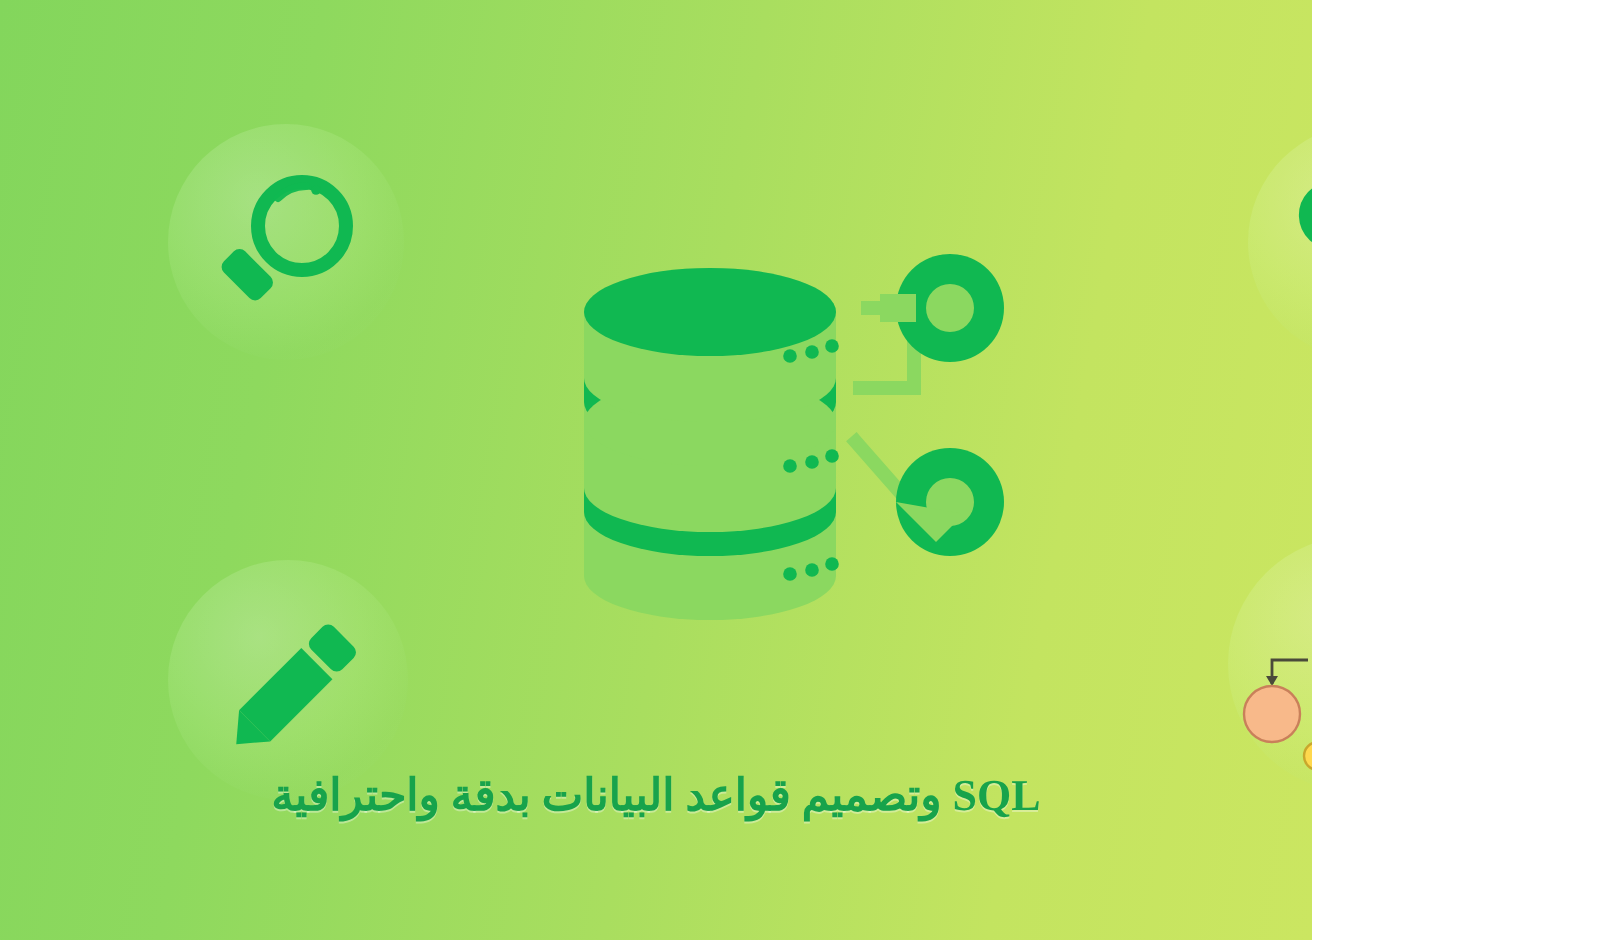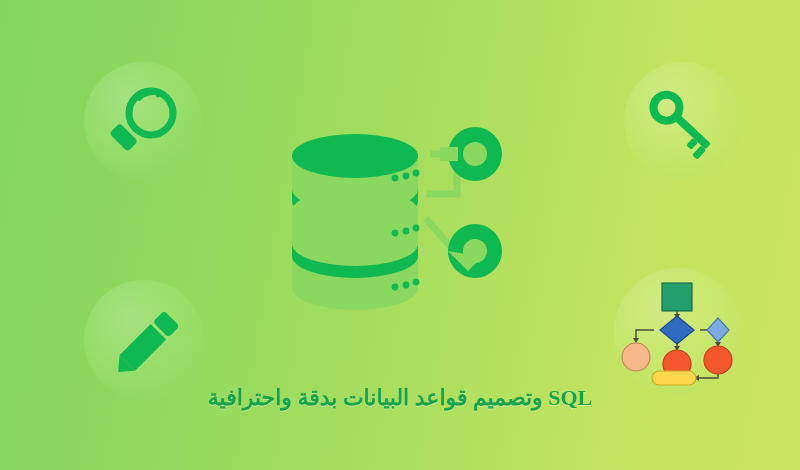--- a/index.html
+++ b/index.html
@@ -7,21 +7,21 @@
     padding: 0;
   }
   body {
     width: 800px;
     height: 470px;
     overflow: hidden;
     font-family: "Liberation Sans", sans-serif;
   }
   #banner {
     position: relative;
-    width: 800px;
+    width: 656px;
     height: 470px;
     background: linear-gradient(100deg, #83d65c 0%, #8ed95e 22%, #a9de5f 52%, #c3e460 78%, #cbe661 100%);
     overflow: hidden;
   }
 
   
   .disc {
     position: absolute;
     border-radius: 50%;
     background: radial-gradient(circle at 38% 32%,

